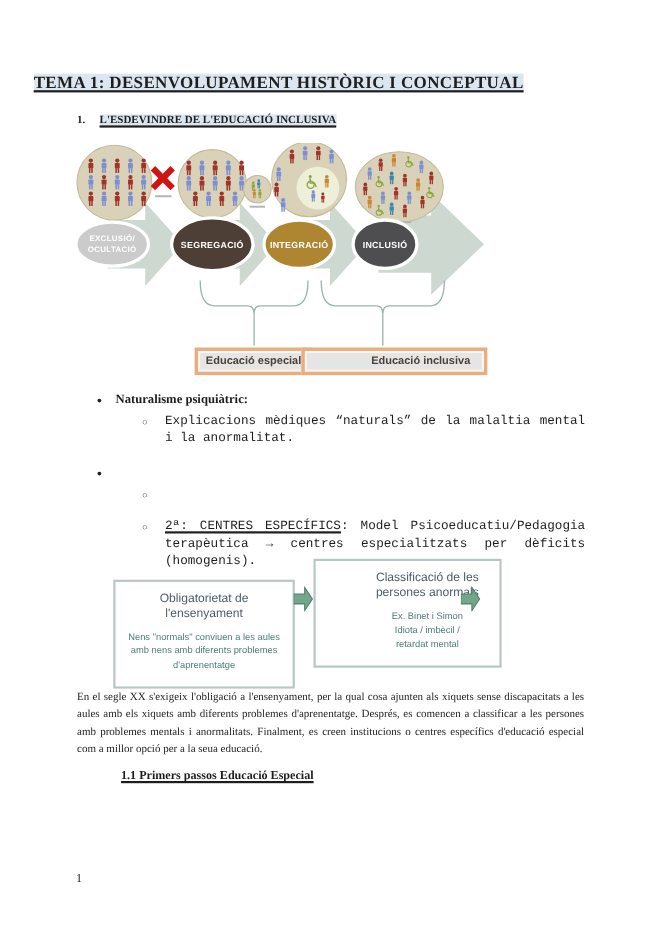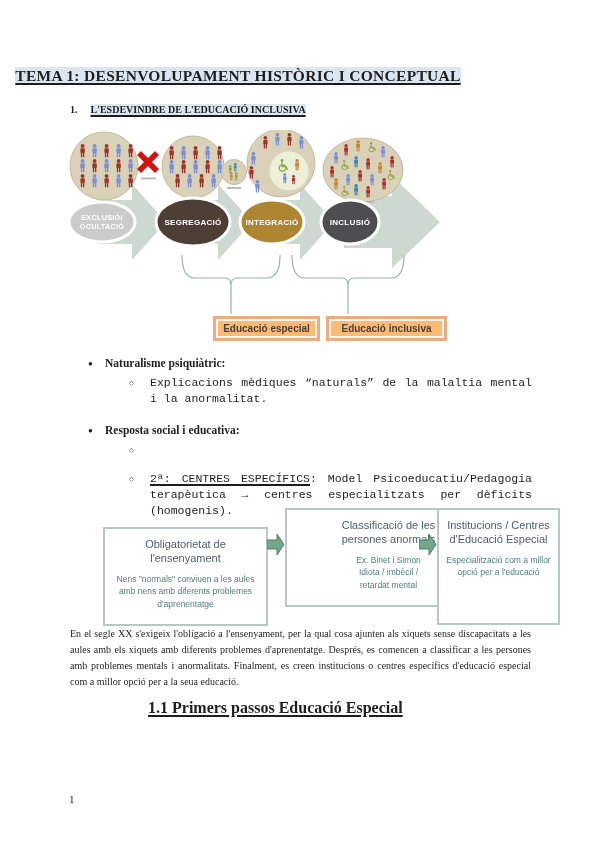--- a/index.html
+++ b/index.html
@@ -1,49 +1,49 @@
 <!DOCTYPE html>
 <html><head>
 <meta charset="utf-8">
 <style>
   html,body{margin:0;padding:0;background:#ffffff;}
   .page{position:relative;width:600px;height:848px;background:#ffffff;overflow:hidden;
         font-family:"Liberation Serif",serif;color:#1e1e1e;}
   .hl{background:#dce6f1;}
   .u{text-decoration:underline;text-underline-offset:2px;text-decoration-thickness:1.6px;}
-  .doc-title{position:absolute;top:67px;left:0;width:476px;text-align:center;
+  .doc-title{position:absolute;top:67px;left:0;width:476px;text-align:right;
              font-size:15.5px;font-weight:bold;letter-spacing:.3px;}
   .section-heading{position:absolute;top:104px;left:70px;font-size:10px;font-weight:bold;}
   .section-heading .num{margin-right:13px;}
   .diagram{position:absolute;top:130px;left:0;}
-  .tagbox{position:absolute;top:316px;height:19px;border:3px solid #e9ad80;background:#fdba74;
+  .tagbox{position:absolute;top:316px;height:19px;border:3px solid #e9ad80;background:#e5e5e5;
           box-shadow:inset 0 0 0 2px #fdf4ec;display:flex;align-items:center;justify-content:center;
-          font-family:"Liberation Sans",sans-serif;font-weight:bold;font-size:10px;color:#4a4038;margin-left:36px;}
+          font-family:"Liberation Sans",sans-serif;font-weight:bold;font-size:10px;color:#4a4038;}
   #tagbox1{left:177px;width:101px;}
-  #tagbox2{left:290px;width:115px;}
+  #tagbox2{left:274px;width:115px;padding-left:48px;}
   .bullets{position:absolute;top:356px;left:70px;width:463px;font-size:11.5px;}
   .b-item{display:flex;align-items:flex-start;}
   .b-dot{width:17px;margin-left:18px;font-size:8px;line-height:16px;}
   .b-title{font-weight:bold;line-height:1.35;}
   .b-sub{display:flex;align-items:flex-start;margin-top:3px;}
   .s-dot{width:21px;margin-left:59px;font-size:8.5px;line-height:16px;color:#333;}
   .s-text{flex:1;line-height:1.42;text-align:justify;padding-right:1px;font-family:Liberation Mono, monospace;}
   .mt15{margin-top:15px;} .mt13{margin-top:13px;}
   .fbox{position:absolute;border:2px solid #b9c6c6;background:#ffffff;text-align:center;
         font-family:"Liberation Sans",sans-serif;}
   .fbox .ft{font-size:11px;color:#4e5d66;line-height:1.3;margin-top:8px;padding:0 4px;}
   .fbox .fb{font-size:8.5px;color:#4f7d78;line-height:1.5;margin-top:7px;padding:0 7px;white-space:pre-line;}
   #fbox1{left:103px;top:508px;width:161px;height:95px;margin-top:19px;}
   #fbox2{left:285px;top:508px;width:131px;height:95px;padding-left:36px;}
   #fbox3{left:437px;top:508px;width:119px;height:113px;}
   .farrow{position:absolute;top:533px;}
   #farrow1{left:267px;} #farrow2{left:419px;}
   .paragraph{position:absolute;top:626px;left:70px;width:461px;margin:0;
              font-size:10px;line-height:16px;text-align:justify;}
-  .subheading{position:absolute;top:699px;left:110px;font-size:16px;font-weight:bold;margin-left:38px;}
+  .subheading{position:absolute;top:699px;left:110px;font-size:11px;font-weight:bold;}
   .page-number{position:absolute;top:793px;left:69px;font-size:11px;}
   .stage-label{font-family:"Liberation Sans",sans-serif;font-weight:bold;fill:#ffffff;letter-spacing:.3px;}
 </style>
 </head>
 <body>
 
 <div class="page">
 
   <div class="doc-title">
     <span class="hl u">TEMA 1: DESENVOLUPAMENT HISTÒRIC I CONCEPTUAL</span>
@@ -199,21 +199,20 @@
       <span class="b-dot">●</span>
       <span class="b-title">Naturalisme psiquiàtric:</span>
     </div>
     <div class="b-sub">
       <span class="s-dot">○</span>
       <span class="s-text">Explicacions mèdiques “naturals” de la malaltia mental i la anormalitat.</span>
     </div>
 
     <div class="b-item mt15">
       <span class="b-dot">●</span>
-      <span class="b-title">Resposta social i educativa:</span>
     </div>
     <div class="b-sub">
       <span class="s-dot">○</span>
     </div>
     <div class="b-sub mt13">
       <span class="s-dot">○</span>
       <span class="s-text"><span class="u">2ª: CENTRES ESPECÍFICS</span><span>: Model Psicoeducatiu/Pedagogia terapèutica → centres especialitzats per dèficits (homogenis).</span></span>
     </div>
   </div>
 
@@ -226,24 +225,20 @@
   </svg>
   <div class="fbox" id="fbox2">
     <div class="ft">Classificació de les persones anormals</div>
     <div class="fb">Ex. Binet i Simon
 Idiota / imbècil /
 retardat mental</div>
   </div>
   <svg class="farrow" id="farrow2" width="18" height="23" viewBox="0 0 18 23">
     <polygon points="0,7 10,7 10,1 17,11.5 10,22 10,16 0,16" stroke="#51806b" stroke-width="1" fill="#73a68a"></polygon>
   </svg>
-  <div class="fbox" id="fbox3">
-    <div class="ft">Institucions / Centres d'Educació Especial</div>
-    <div class="fb">Especialització com a millor opció per a l'educació</div>
-  </div>
 
   <p class="paragraph">En el segle XX s'exigeix l'obligació a l'ensenyament, per la qual cosa ajunten als xiquets sense discapacitats a les aules amb els xiquets amb diferents problemes d'aprenentatge. Després, es comencen a classificar a les persones amb problemes mentals i anormalitats. Finalment, es creen institucions o centres específics d'educació especial com a millor opció per a la seua educació.</p>
 
   <div class="subheading">
     <span class="u">1.1 Primers passos Educació Especial</span>
   </div>
 
   <div class="page-number">1</div>
 </div>
 

